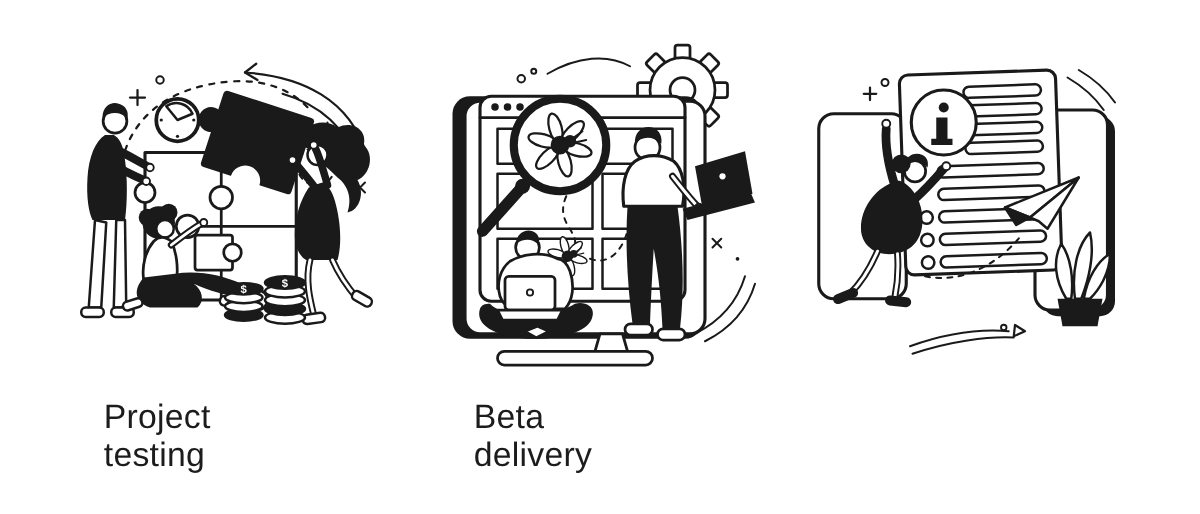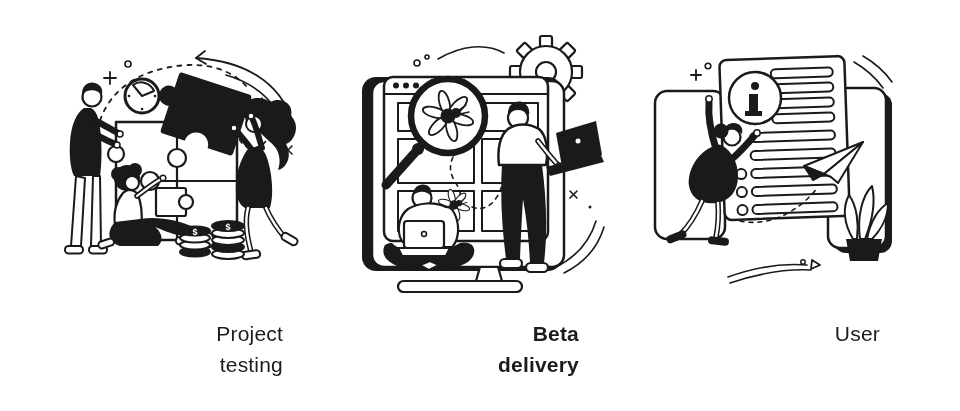--- a/index.html
+++ b/index.html
@@ -1,19 +1,19 @@
 <!DOCTYPE html>
 <html><head>
 <meta charset="utf-8">
 <style>
   html,body { margin:0; padding:0; background:#ffffff; }
   body { width:960px; height:411px; overflow:hidden; font-family:"Liberation Sans",sans-serif; }
   .canvas { position:relative; width:960px; height:411px; background:#ffffff; }
   .fig { position:absolute; }
-  .caption { position:absolute; width:200px; text-align:right; font-size:21px;
+  .caption { position:absolute; width:200px; text-align:left; font-size:27px;
              line-height:31px; color:#1c1c1c; letter-spacing:.2px; }
   svg { display:block; }
 </style>
 </head>
 <body>
 
 <div class="canvas">
 
   <div class="fig" style="left:38px; top:28px;">
     <svg width="280" height="260" viewBox="0 0 280 260">
@@ -330,21 +330,20 @@
           <path d="M162,235 l8,5 l-9,4 Z" fill="#ffffff" stroke-width="1.8"></path>
         </g>
       </g>
     </svg>
   </div>
 
   <div class="caption" style="left:83px; top:318px;">
     <div>Project</div>
     <div>testing</div>
   </div>
-  <div class="caption" style="left:379px; top:318px;font-weight:bold;">
+  <div class="caption" style="left:379px; top:318px;">
     <div>Beta</div>
     <div>delivery</div>
   </div>
   <div class="caption" style="left:680px; top:318px;">
-    <div>User</div>
   </div>
 
 </div>
 
 </body></html>

